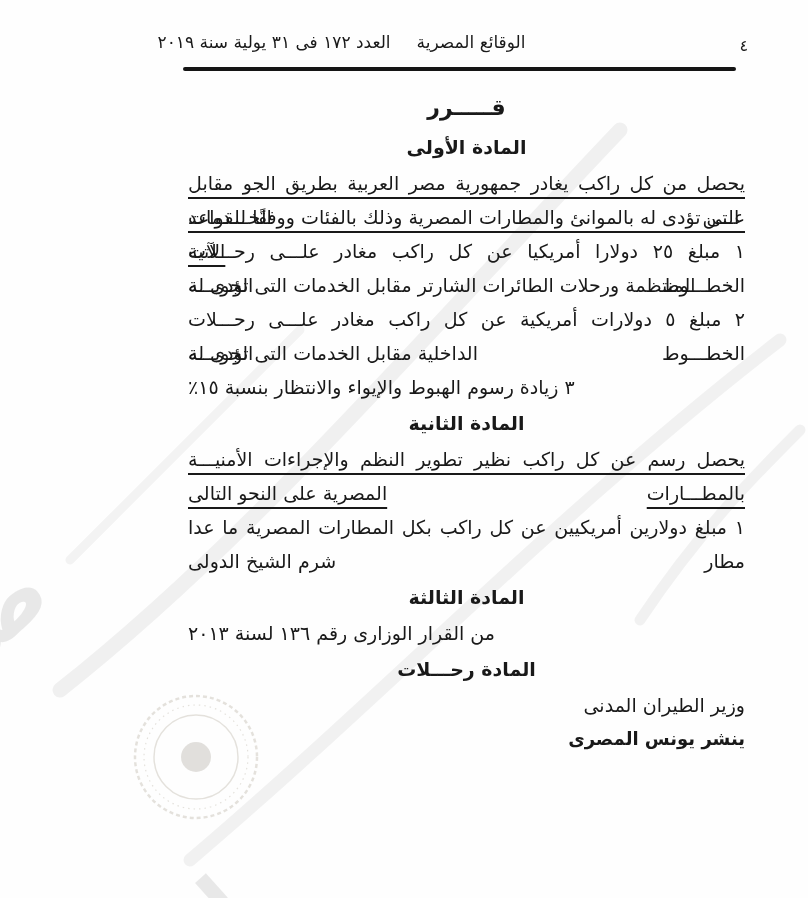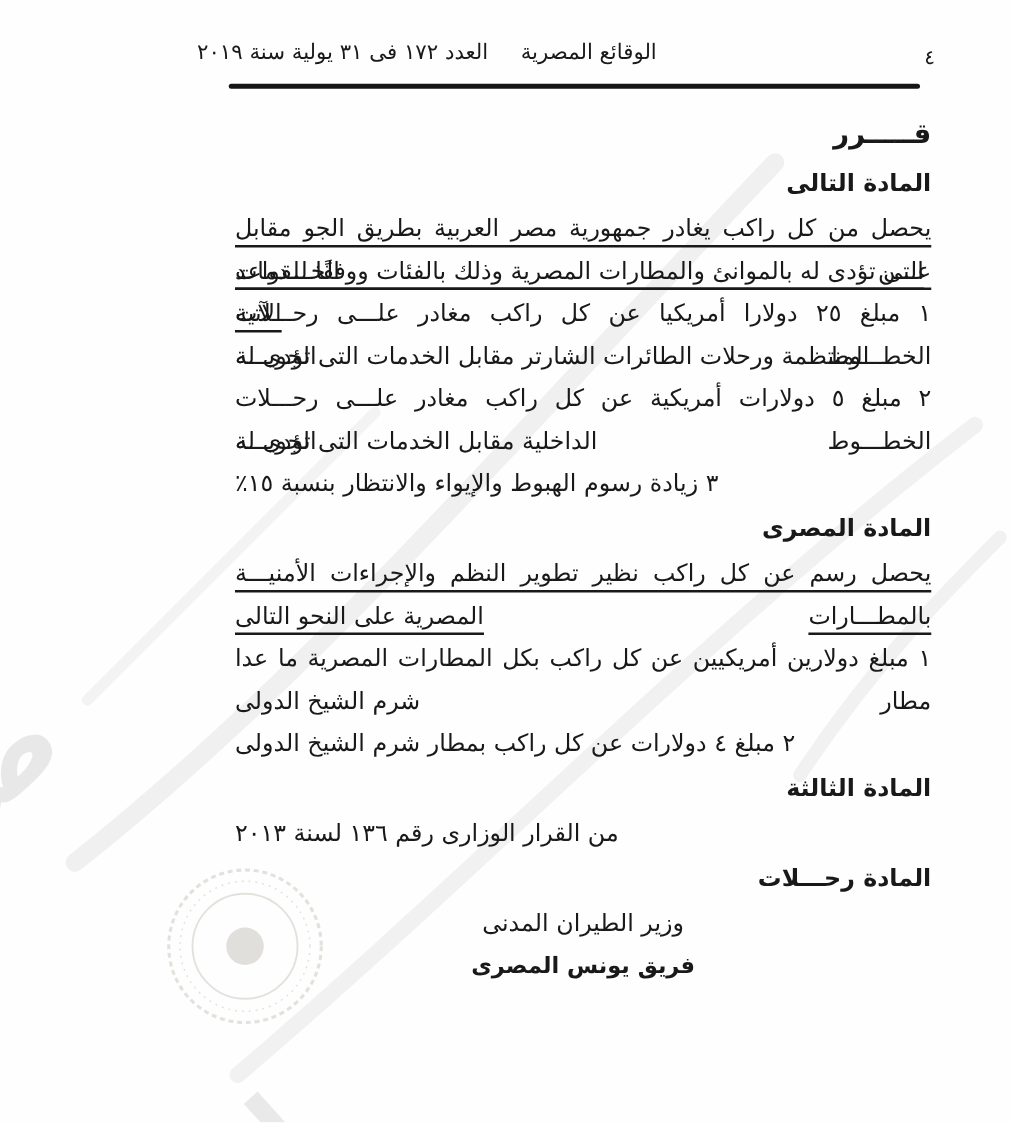--- a/index.html
+++ b/index.html
@@ -32,28 +32,28 @@
   }
   .doc{
     position:absolute;top:88px;right:63px;left:188px;
     direction:rtl;
   }
   .line{
     font-size:19px;height:34px;line-height:34px;
     text-align:right;
   }
   .heading{
-    font-weight:bold;
+    font-weight:bold;text-align:center;
     font-size:19px;height:38px;line-height:38px;
   }
   .heading-main{font-size:22px;height:40px;line-height:40px;letter-spacing:1px;}
   .justify{text-align:justify;text-align-last:justify;}
   .center{text-align:left;}
   .right{text-align:left;}
-  .left{text-align:center;}
+  .left{text-align:right;}
   .bold{font-weight:bold;font-size:18px;}
   .underline{
     text-decoration:underline;
     text-underline-offset:7px;
     text-decoration-thickness:1.5px;
   }
   .indent{padding-right:26px;}
   .indent-sm{padding-right:10px;}
 </style>
 </head>
@@ -86,35 +86,34 @@
       <span>الوقائع المصرية</span>
       <span>العدد ١٧٢ فى ٣١ يولية سنة ٢٠١٩</span>
     </div>
 
     <div class="pagenum">٤</div>
 
     <div class="divider"></div>
 
     <div class="doc" id="doc-lines">
         <div class="line heading heading-main">قـــــرر</div>
-        <div class="line heading">المادة التالى</div>
+        <div class="line heading">المادة الأولى</div>
         <div class="line justify underline">يحصل من كل راكب يغادر جمهورية مصر العربية بطريق الجو مقابل عـــن الخـــدمات</div>
         <div class="line center underline">التى تؤدى له بالموانئ والمطارات المصرية وذلك بالفئات ووفقًا للقواعد الآتية</div>
         <div class="line justify">١  مبلغ ٢٥ دولارا أمريكيا عن كل راكب مغادر علـــى رحـــلات الخطـــوط الجويـــة</div>
         <div class="line center">المنتظمة ورحلات الطائرات الشارتر مقابل الخدمات التى تؤدى له</div>
         <div class="line justify">٢  مبلغ ٥ دولارات أمريكية عن كل راكب مغادر علـــى رحـــلات الخطـــوط الجويـــة</div>
         <div class="line center">الداخلية مقابل الخدمات التى تؤدى له</div>
         <div class="line center">٣  زيادة رسوم الهبوط والإيواء والانتظار بنسبة ١٥٪</div>
-        <div class="line heading">المادة المصرى</div>
+        <div class="line heading">المادة الثانية</div>
         <div class="line justify underline">يحصل رسم عن كل راكب نظير تطوير النظم والإجراءات الأمنيـــة بالمطـــارات</div>
         <div class="line right underline">المصرية على النحو التالى</div>
         <div class="line justify">١  مبلغ دولارين أمريكيين عن كل راكب بكل المطارات المصرية ما عدا مطار</div>
         <div class="line right">شرم الشيخ الدولى</div>
-        <div class="line right indent-sm">٢  مبلغ ٤ دولارات عن كل راكب بمطار شرم الشيخ الدولى</div>
         <div class="line heading">المادة الثالثة</div>
         <div class="line center">من القرار الوزارى رقم ١٣٦ لسنة ٢٠١٣</div>
         <div class="line heading">المادة رحـــلات</div>
         <div class="line left">وزير الطيران المدنى</div>
-        <div class="line left bold">فريق  يونس المصرى</div>
+        <div class="line left bold">ينشر  يونس المصرى</div>
       </div>
 
   </div>
 </div>
 
 </body></html>

